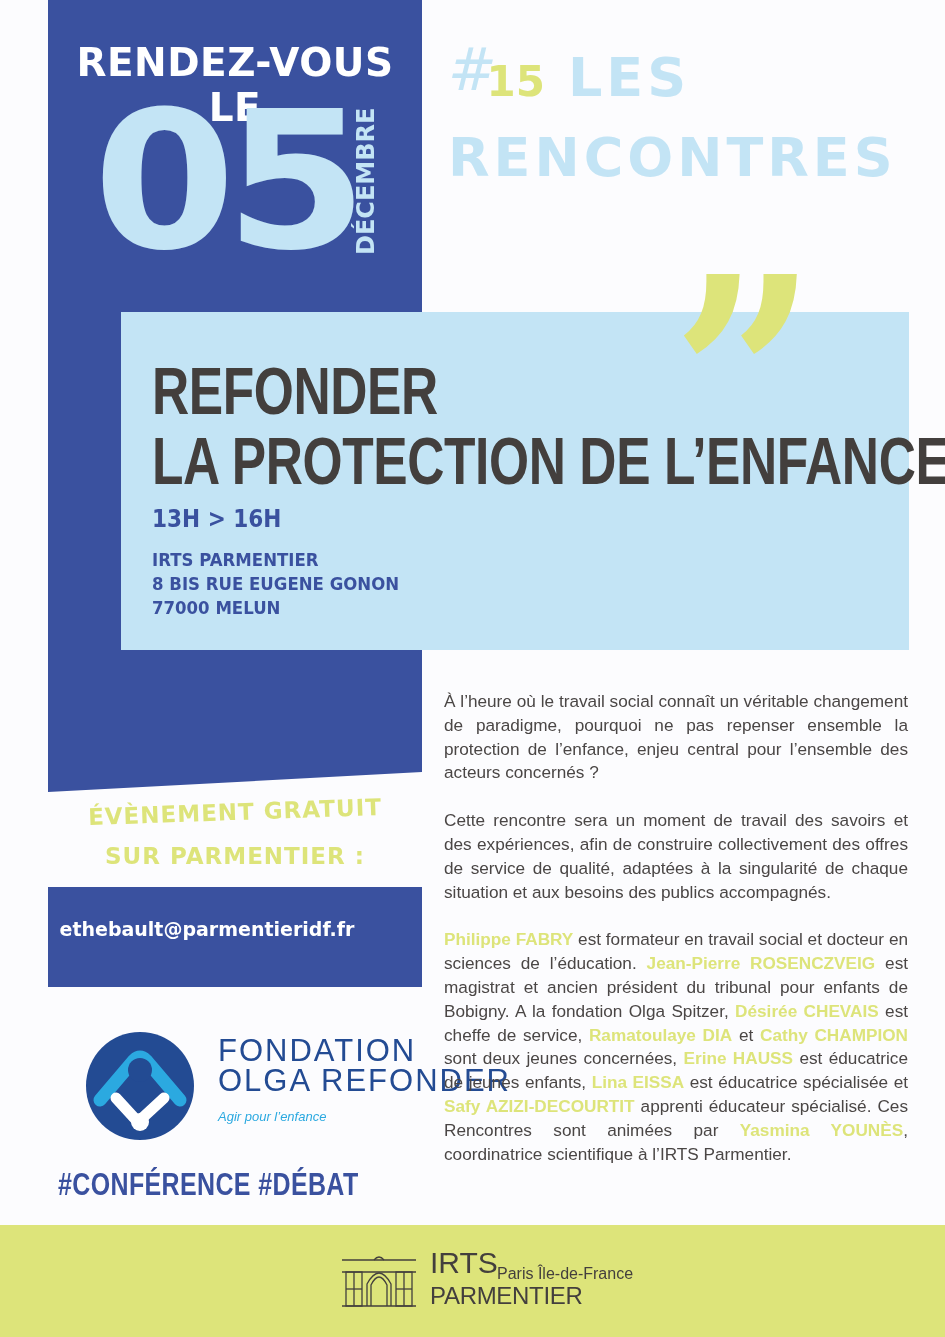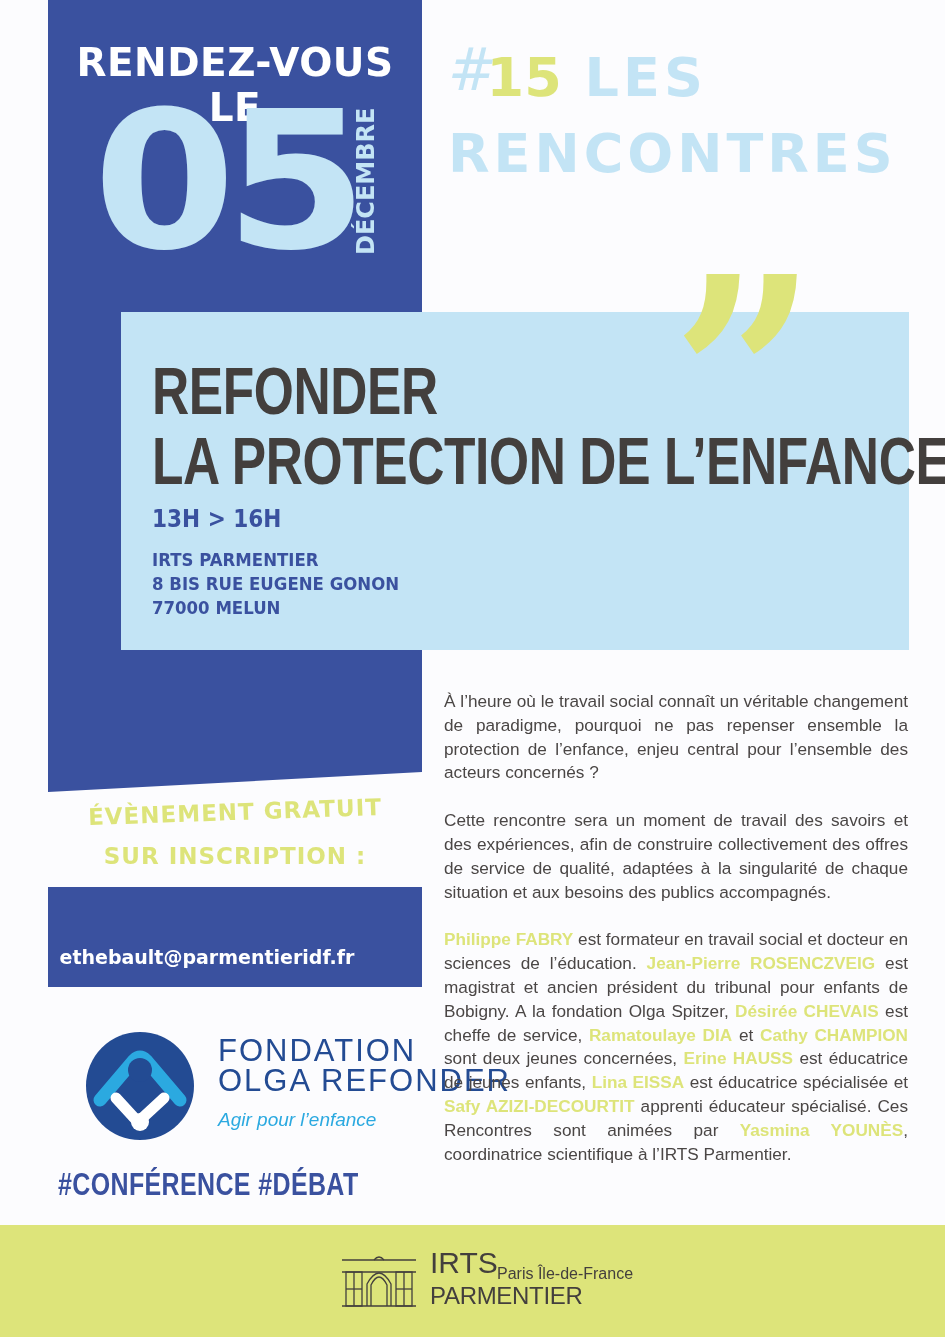--- a/index.html
+++ b/index.html
@@ -10,36 +10,36 @@
     clip-path: polygon(0 0, 100% 0, 100% 772px, 0 792px); }
 
   .rdv { left:48px; top:40px; width:374px; text-align:center; color:#ffffff; font-weight:bold; font-size:39px; letter-spacing:0.5px; font-family:"DejaVu Sans", sans-serif; }
   .day { left:93px; top:82px; color:#c3e4f5; font-weight:bold; font-size:190px; line-height:200px; letter-spacing:-10px; font-family:"DejaVu Sans", sans-serif; transform:scaleX(1.08); transform-origin:left top; }
   .month { left:352px; top:105px; width:40px; height:150px; }
   .month span { position:absolute; left:0; top:150px; transform-origin:left top; transform:rotate(-90deg); color:#c3e4f5; font-weight:bold; font-size:24px; white-space:nowrap; letter-spacing:0px; font-family:"DejaVu Sans", sans-serif; }
 
   .series { left:448px; top:38px; color:#c3e4f5; font-weight:bold; font-family:"DejaVu Sans", sans-serif; font-size:54px; line-height:76px; letter-spacing:4px; }
   .hash-wrap { position:relative; display:inline-block; }
   .hash { color:#c3e4f5; font-weight:normal; font-style:italic; font-size:58px; position:relative; top:-6px; letter-spacing:-10px;}
-  .num { color:#dde47a; font-size:54px; letter-spacing:0px;}
+  .num { color:#dde47a; font-size:42px; letter-spacing:0px;}
 
   .light-box { left:121px; top:312px; width:788px; height:338px; background:#c3e4f5; }
   .quote-mark { left:665px; top:240px; color:#dde47a; font-family:"DejaVu Serif", serif; font-weight:bold; font-size:280px; line-height:280px; letter-spacing:-25px; transform:scaleX(0.9);}
   .title { left:152px; top:356px; color:#433f3d; font-family:"Liberation Sans Narrow","Liberation Sans", sans-serif; font-weight:bold; font-size:66px; line-height:70px; transform:scaleX(0.78); transform-origin:left top; white-space:nowrap; letter-spacing:-0.5px; }
   .time { left:152px; top:505px; color:#3a519f; font-weight:bold; font-size:24px; transform:scaleX(0.9); transform-origin:left top; }
   .addr { left:152px; top:548px; color:#3a519f; font-weight:bold; font-size:18px; line-height:24px; transform:scaleX(0.92); transform-origin:left top; }
 
   .free { left:48px; top:790px; width:374px; color:#dde47a; font-weight:bold; font-size:23px; line-height:44px; text-align:center; letter-spacing:1px; }
   .free .l1 { display:block; transform:rotate(-2deg); }
   .email-box { left:48px; top:887px; width:374px; height:100px; background:#3a519f; }
-  .email { left:48px; top:918px; width:318px; text-align:center; color:#ffffff; font-weight:bold; font-size:19px;margin-top:28px; }
+  .email { left:48px; top:918px; width:318px; text-align:center; color:#ffffff; font-weight:bold; font-size:19px; }
 
   .logo-circle { left:86px; top:1032px; width:108px; height:108px; border-radius:50%; background:#234b93; overflow:hidden; }
   .fond1 { left:218px; top:1036px; color:#234b93; font-family:"Liberation Sans", sans-serif; font-size:31px; line-height:30px; letter-spacing:2px; }
-  .fond2 { left:218px; top:1109px; color:#2ba9e0; font-family:"Liberation Sans", sans-serif; font-style:italic; font-size:19px; }
+  .fond2 { left:218px; top:1109px; color:#2ba9e0; font-family:"Liberation Sans", sans-serif; font-style:italic; font-size:13px; }
   .tags { left:58px; top:1166px; color:#3a519f; font-family:"Liberation Sans", sans-serif; font-weight:bold; font-size:32px; transform:scaleX(0.78); transform-origin:left top; letter-spacing:0.5px; }
 
   .body-text { left:444px; top:690px; width:464px; color:#4a4645; font-family:"Liberation Sans", sans-serif; font-size:17.2px; line-height:23.8px; text-align:justify; }
   .body-text p { margin:0 0 24px 0; }
   .hl { color:#dde47a; font-weight:bold; }
 
   .footer { left:0; top:1225px; width:945px; height:112px; background:#dde47a; }
   .irts-icon { left:340px; top:1252px; width:78px; height:56px; }
   .irts1 { left:430px; top:1248px; color:#433f3d; font-family:"Liberation Sans", sans-serif; font-size:30px; line-height:30px; }
   .irts-sub { left:497px; top:1265px; color:#433f3d; font-family:"Liberation Sans", sans-serif; font-size:16px; }
@@ -71,21 +71,21 @@
 </div>
 <div class="abs time">13H &gt; 16H</div>
 <div class="abs addr">
   <div>IRTS PARMENTIER</div>
   <div>8 BIS RUE EUGENE GONON</div>
   <div>77000 MELUN</div>
 </div>
 
 <div class="abs free">
   <span class="l1">ÉVÈNEMENT GRATUIT</span>
-  <span>SUR INSCRIPTION :</span>
+  <span>SUR PARMENTIER :</span>
 </div>
 <div class="abs email-box"></div>
 <a class="abs email">ethebault@parmentieridf.fr</a>
 
 <div class="abs logo-circle">
   <svg width="108" height="108" viewBox="0 0 108 108">
     <path d="M14 68 L48 28 Q54 22 60 28 L94 68" fill="none" stroke="#2ba9e0" stroke-width="13" stroke-linecap="round" stroke-linejoin="round"></path>
     <circle cx="54" cy="38" r="12" fill="#234b93"></circle>
     <path d="M30 66 L52 90 L78 66" fill="none" stroke="#ffffff" stroke-width="11" stroke-linecap="round" stroke-linejoin="round"></path>
     <circle cx="54" cy="90" r="9" fill="#ffffff"></circle>

